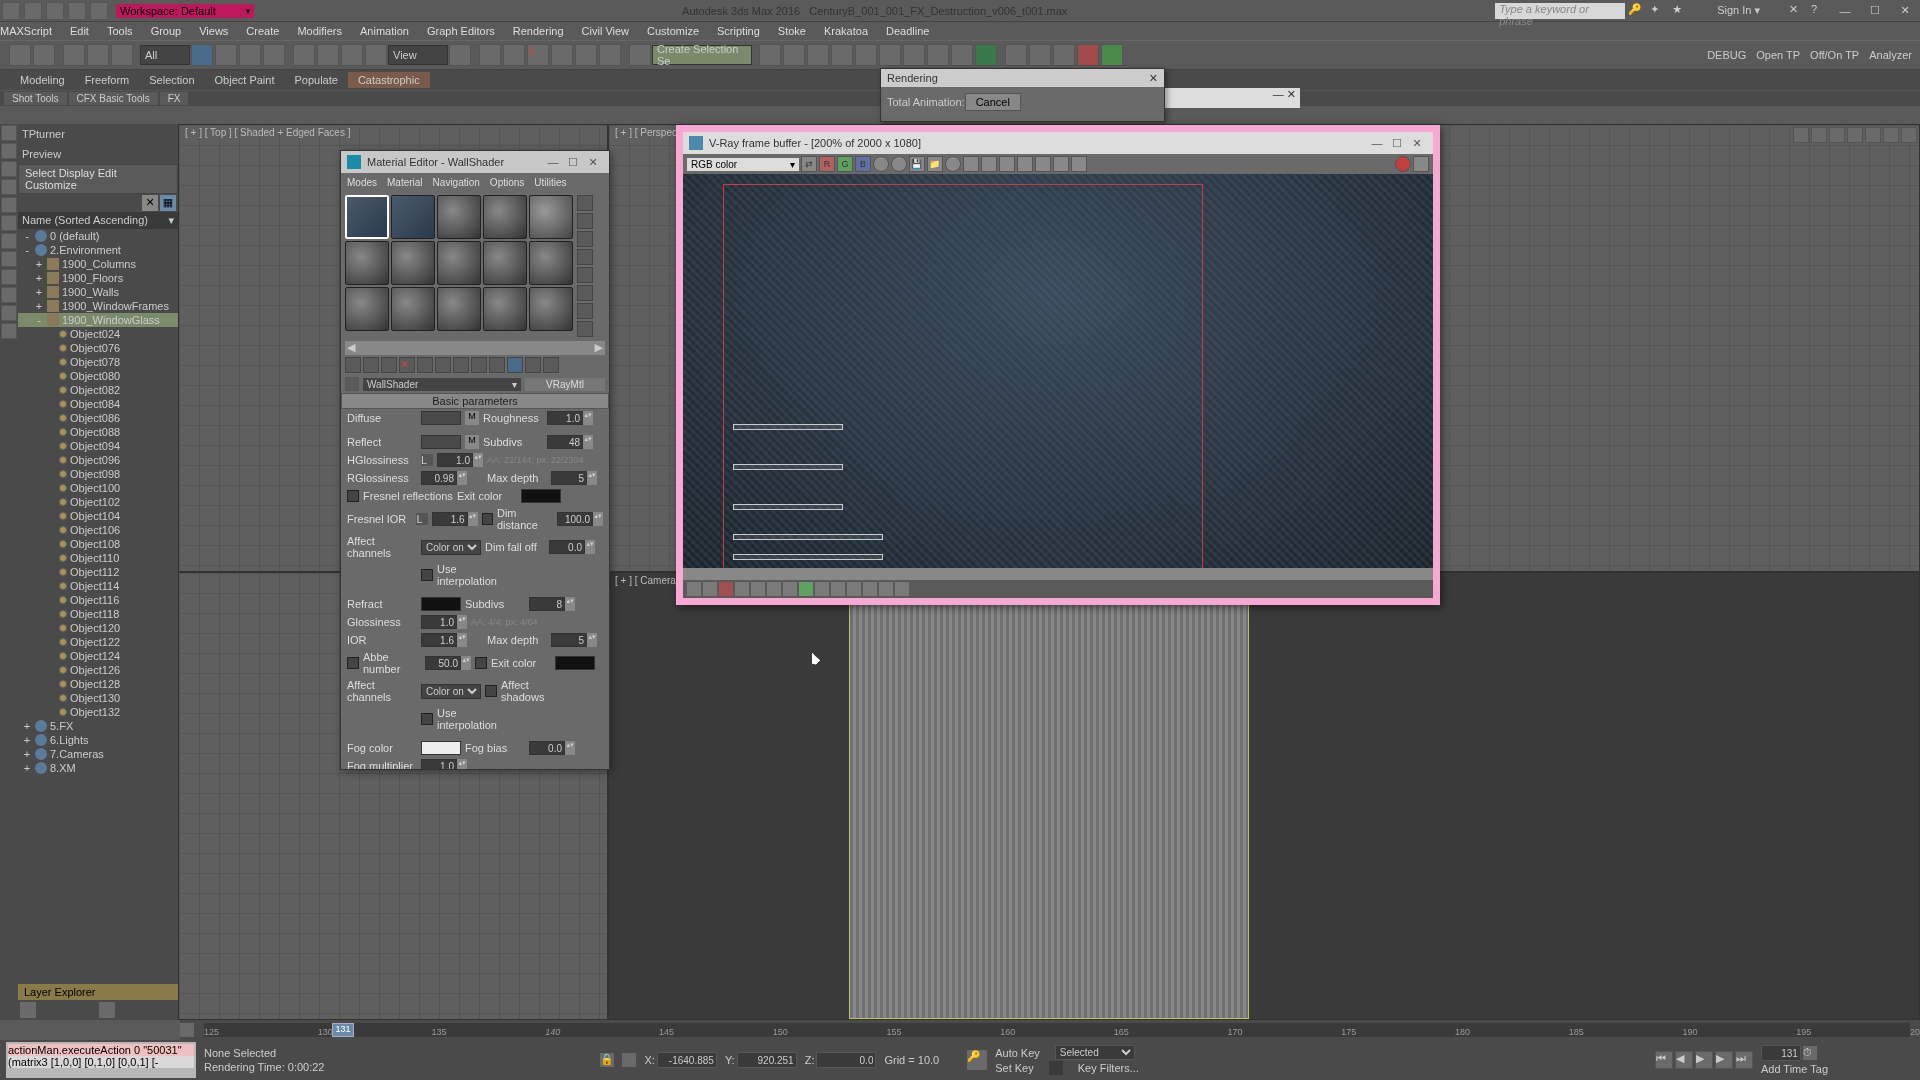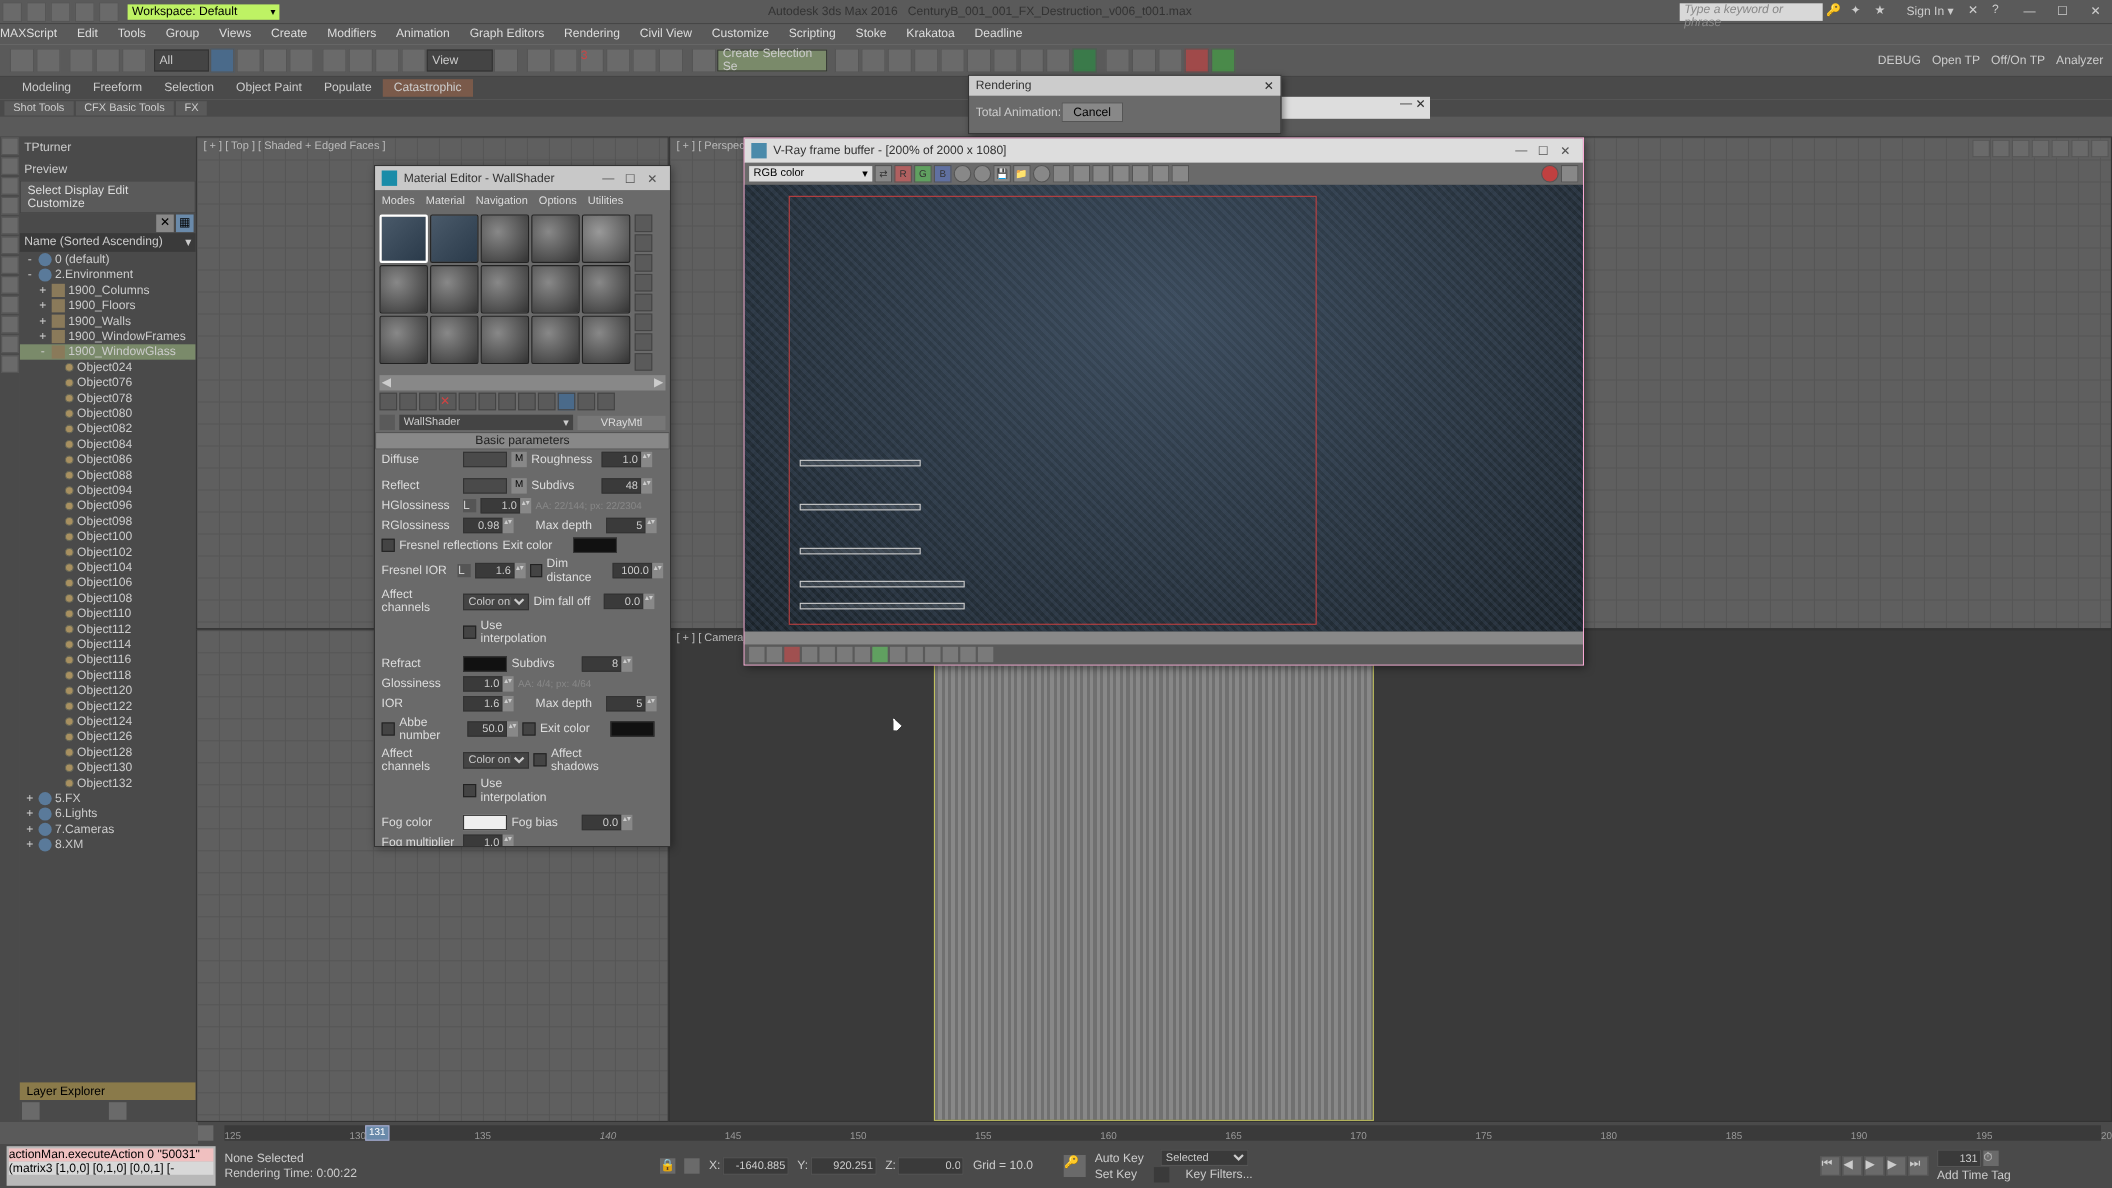--- a/index.html
+++ b/index.html
@@ -1,25 +1,25 @@
 <!DOCTYPE html>
 <html><head>
 <meta charset="utf-8">
 <style>
 * { margin:0; padding:0; box-sizing:border-box; font-family:Tahoma,Arial,sans-serif; font-size:11px; user-select:none; }
 body { background:#5a5a5a; width:1920px; height:1080px; overflow:hidden; color:#ccc; position:relative; }
 
 
 .quickbar { height:22px; background:#5a5a5a; display:flex; align-items:center; border-bottom:1px solid #444; }
 .qb-btn { width:18px; height:18px; margin:0 2px; background:#6a6a6a; border:1px solid #555; }
-.workspace-sel { background:#bef264; color:#000; padding:1px 4px; margin-left:6px; display:flex; align-items:center; }
+.workspace-sel { background:#be185d; color:#000; padding:1px 4px; margin-left:6px; display:flex; align-items:center; }
 .workspace-sel::after { content:"▾"; margin-left:30px; font-size:9px; }
 .qb-right { margin-left:auto; display:flex; align-items:center; }
 .search-box { width:130px; height:16px; background:#d8d8d8; color:#888; font-style:italic; padding:0 4px; }
-.signin { margin:0 10px; color:#ccc; }
+.signin { margin:0 26px; color:#ccc; }
 .qb-icon { width:16px; height:16px; margin:0 3px; }
 
 
 .menubar { height:18px; background:#5a5a5a; display:flex; align-items:center; }
 .menubar span { margin-right:18px; color:#ddd; }
 
 
 .toolbar { height:30px; background:#5a5a5a; display:flex; align-items:center; padding:0 8px; border-top:1px solid #666; border-bottom:1px solid #444; }
 .tb-btn { width:22px; height:22px; background:#6a6a6a; border:1px solid #555; margin:0 1px; }
 .tb-sep { width:6px; }
@@ -124,21 +124,21 @@
 .render-pop { position:absolute; left:880px; top:68px; width:285px; height:54px; background:#6a6a6a; border:1px solid #333; box-shadow:2px 2px 6px rgba(0,0,0,.4); }
 .render-pop .rp-title { height:18px; background:#ccc; color:#333; display:flex; align-items:center; padding:0 6px; }
 .render-pop .rp-title span:first-child { flex:1; }
 .render-pop .rp-body { padding:6px; display:flex; justify-content:flex-start; align-items:center; }
 .render-pop .rp-cancel { background:#888; padding:2px 10px; color:#000; border:1px solid #555; }
 
 
 .hang-pop { position:absolute; left:1160px; top:88px; width:140px; height:20px; background:#ddd; color:#333; display:flex; justify-content:flex-end; padding:0 4px; }
 
 
-.vray { position:absolute; left:676px; top:125px; width:764px; height:480px; background:#6a6a6a; border:1px solid #f9a8d4; box-shadow:2px 2px 8px rgba(0,0,0,.5); display:flex; flex-direction:column; }
+.vray { position:absolute; left:676px; top:125px; width:764px; height:480px; background:#6a6a6a; border:7px solid #f9a8d4; box-shadow:2px 2px 8px rgba(0,0,0,.5); display:flex; flex-direction:column; }
 .vray .dlg-title { background:#ddd; }
 .vray-tb { height:20px; display:flex; align-items:center; padding:0 4px; gap:2px; background:#6a6a6a; }
 .vray-tb .ch-sel { width:112px; background:#ddd; color:#000; padding:1px 4px; font-size:10px; display:flex; }
 .vray-tb .ch-sel::after { content:"▾"; margin-left:auto; }
 .vray-tb span.vb { width:16px; height:16px; background:#888; border:1px solid #555; text-align:center; font-size:9px; line-height:14px; color:#333; }
 .vray-tb span.vb.r { background:#b06060; } .vray-tb span.vb.g { background:#60a060; } .vray-tb span.vb.b { background:#6070a0; }
 .vray-tb span.vb.circ { border-radius:50%; }
 .vray-img { flex:1; background:radial-gradient(ellipse at 50% 30%, #3a4a5a, #1a2228); position:relative; overflow:hidden; }
 .vray-img .region { position:absolute; left:40px; top:10px; width:480px; height:390px; border:1px solid #c04040; }
 .vray-img .noise { position:absolute; inset:0; background-image:repeating-linear-gradient(45deg,rgba(100,120,150,.15) 0 3px,transparent 3px 6px),repeating-linear-gradient(-45deg,rgba(60,70,90,.15) 0 3px,transparent 3px 6px); }

